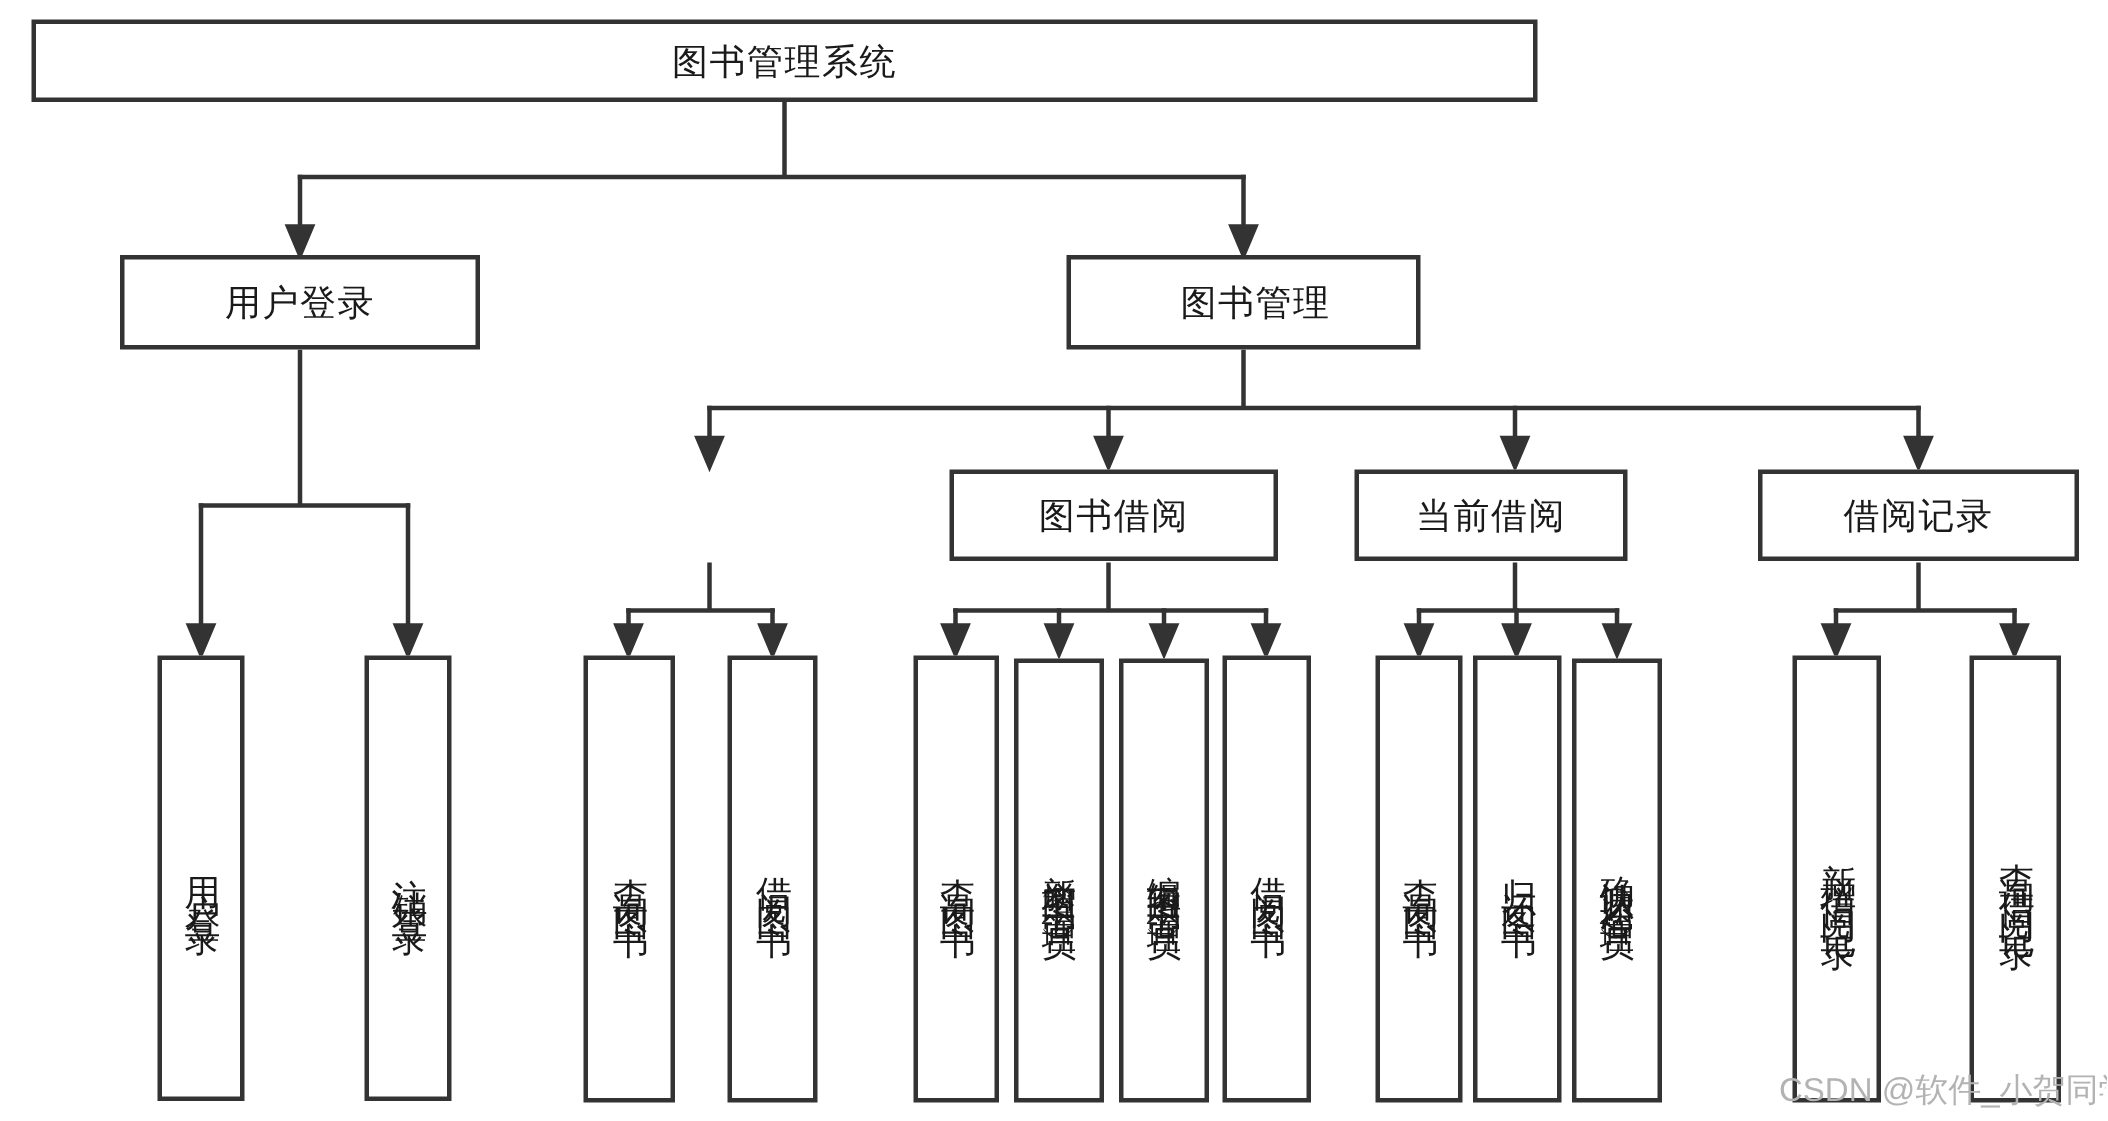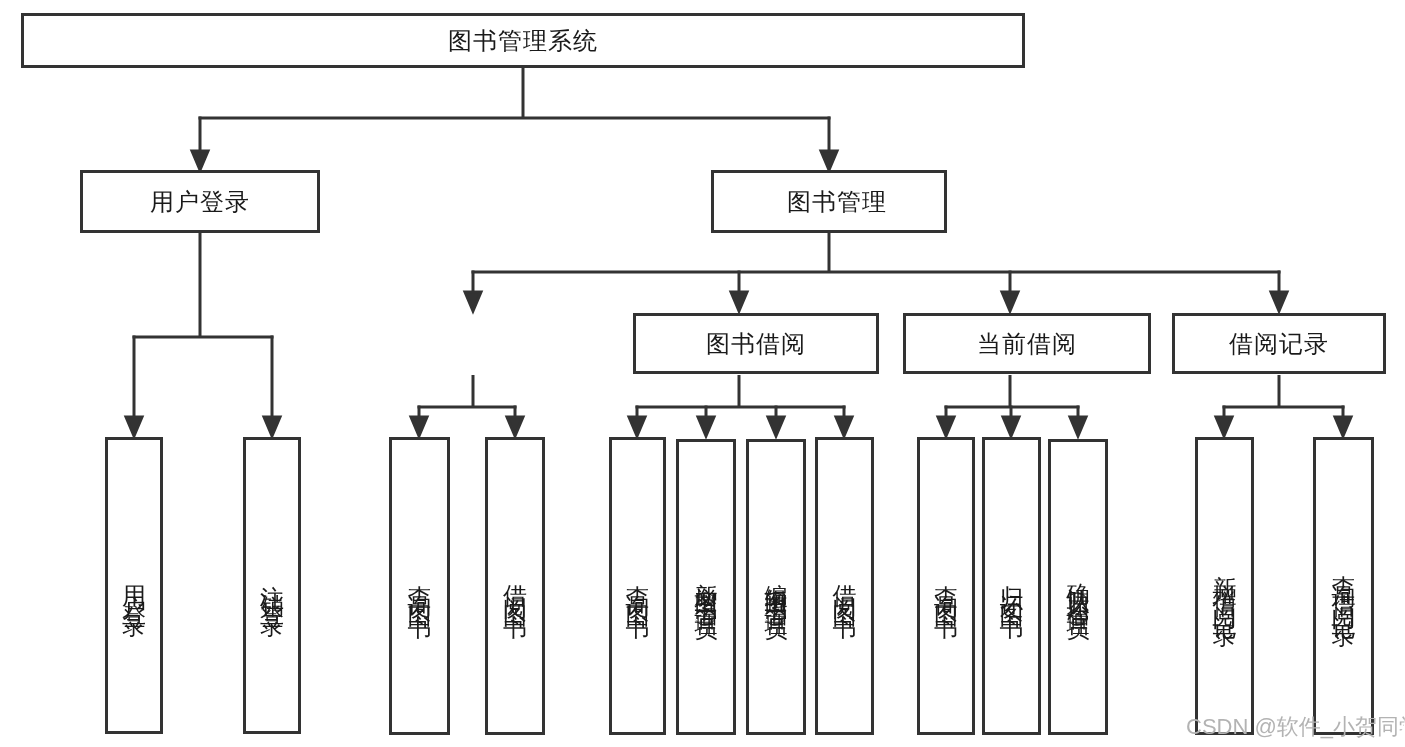--- a/index.html
+++ b/index.html
@@ -133,24 +133,24 @@
     <span>图书管理系统</span>
   </div>
 
   <div class="node h" style="left:80px; top:170px; width:240px; height:63px;">
     <span>用户登录</span>
   </div>
   <div class="node h" style="left:711px; top:170px; width:236px; height:63px;padding-left:16px;">
     <span>图书管理</span>
   </div>
 
-  <div class="node h" style="left:633px; top:313px; width:246px; height:61px;">
+  <div class="node h" style="left:633px; top:313px; width:219px; height:61px;">
     <span>图书借阅</span>
   </div>
-  <div class="node h" style="left:903px; top:313px; width:248px; height:61px;">
+  <div class="node h" style="left:903px; top:313px; width:182px; height:61px;">
     <span>当前借阅</span>
   </div>
   <div class="node h" style="left:1172px; top:313px; width:214px; height:61px;">
     <span>借阅记录</span>
   </div>
 
   <div class="node v" style="left:105px; top:437px; width:58px; height:297px;">
     <span>用户登录</span>
   </div>
   <div class="node v" style="left:243px; top:437px; width:58px; height:297px;">

